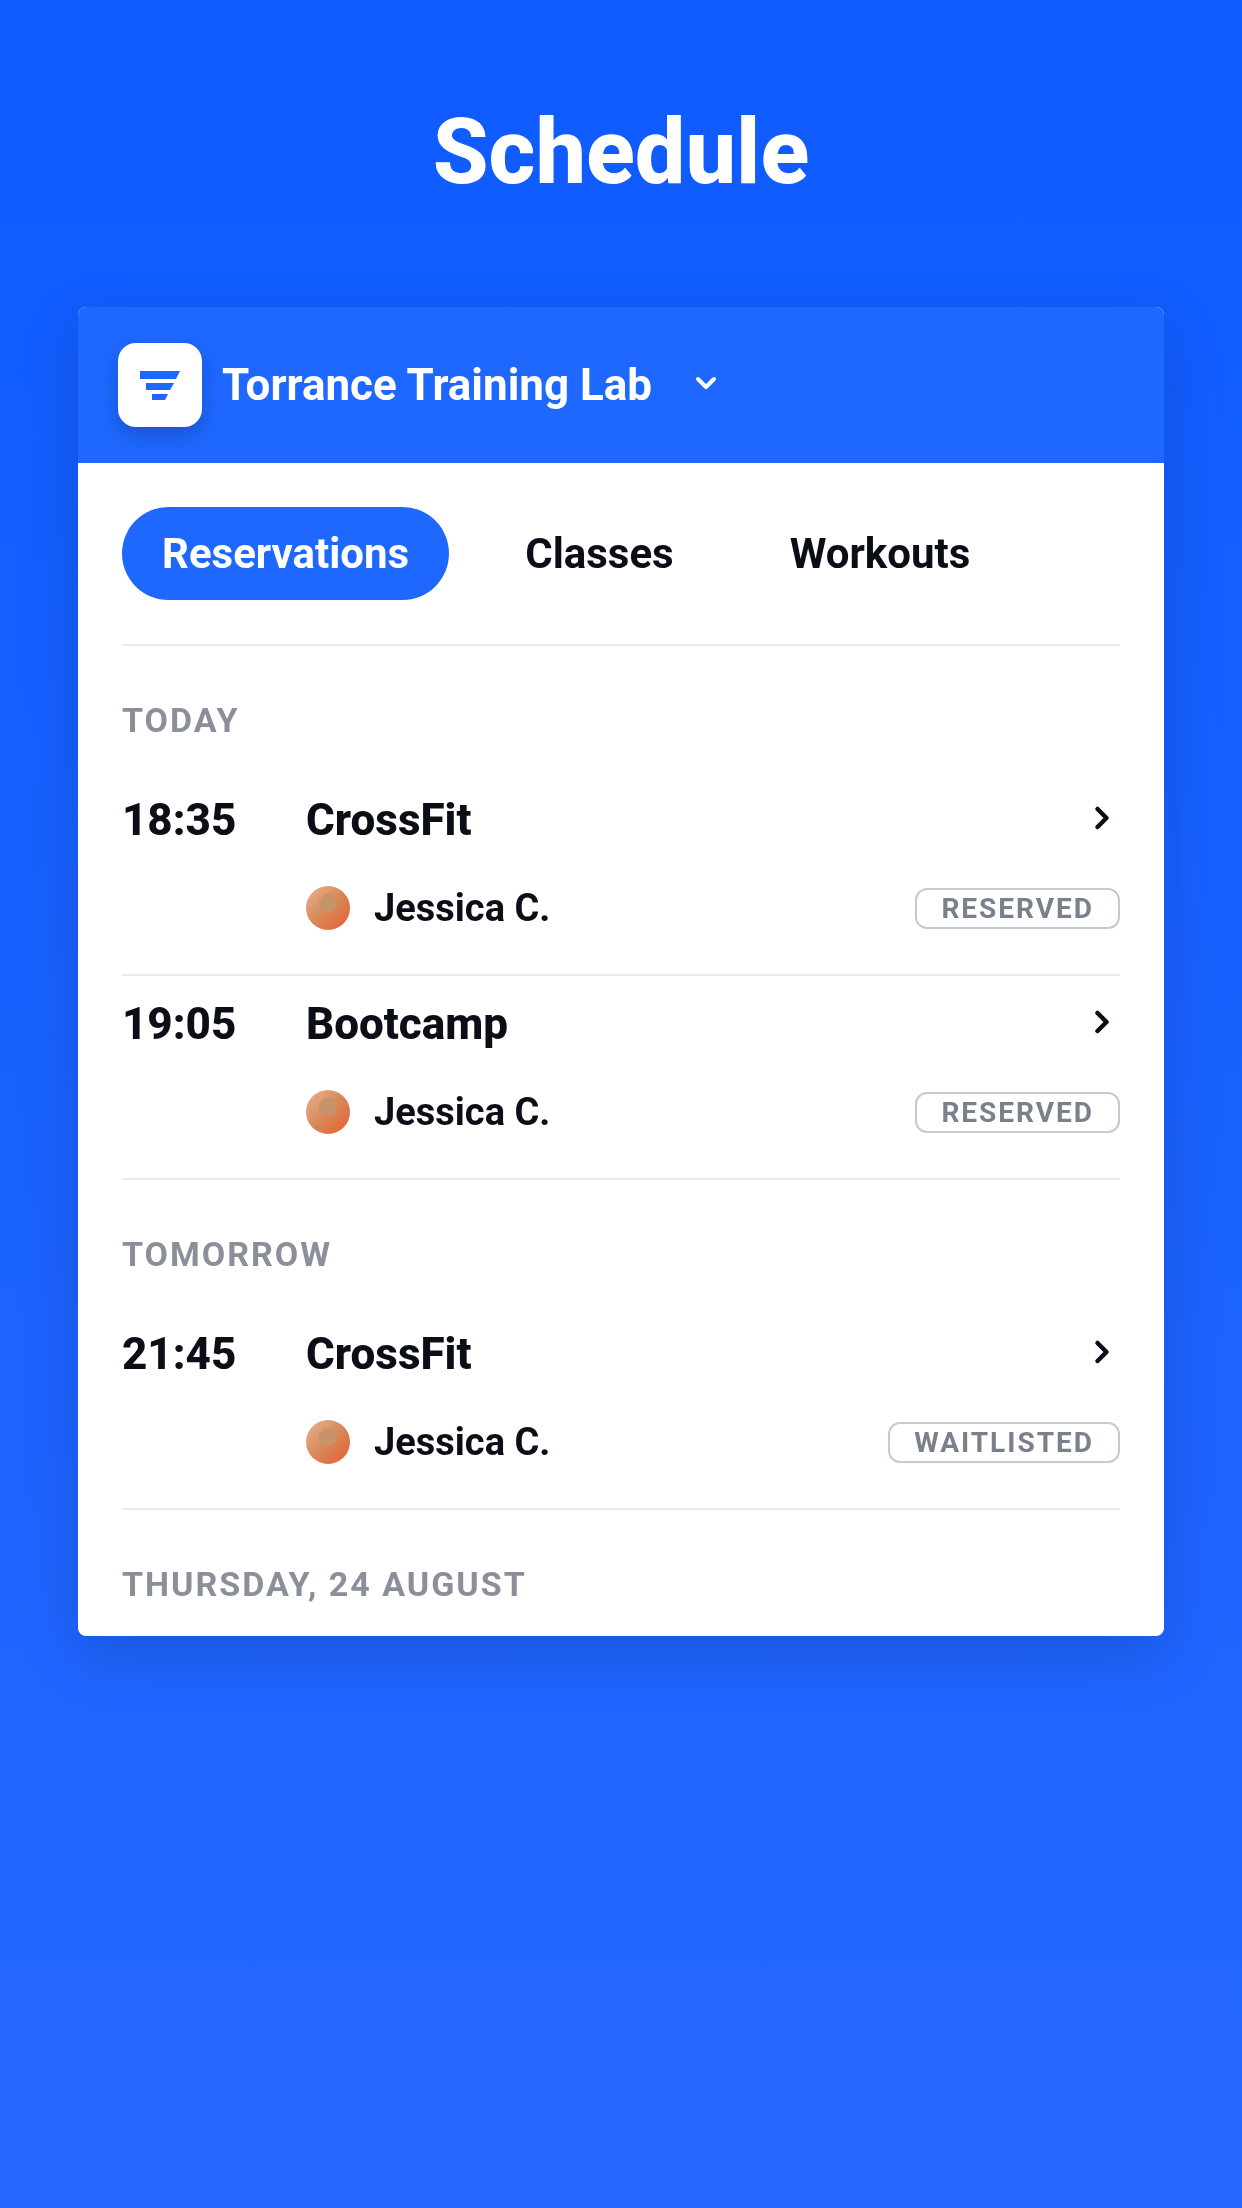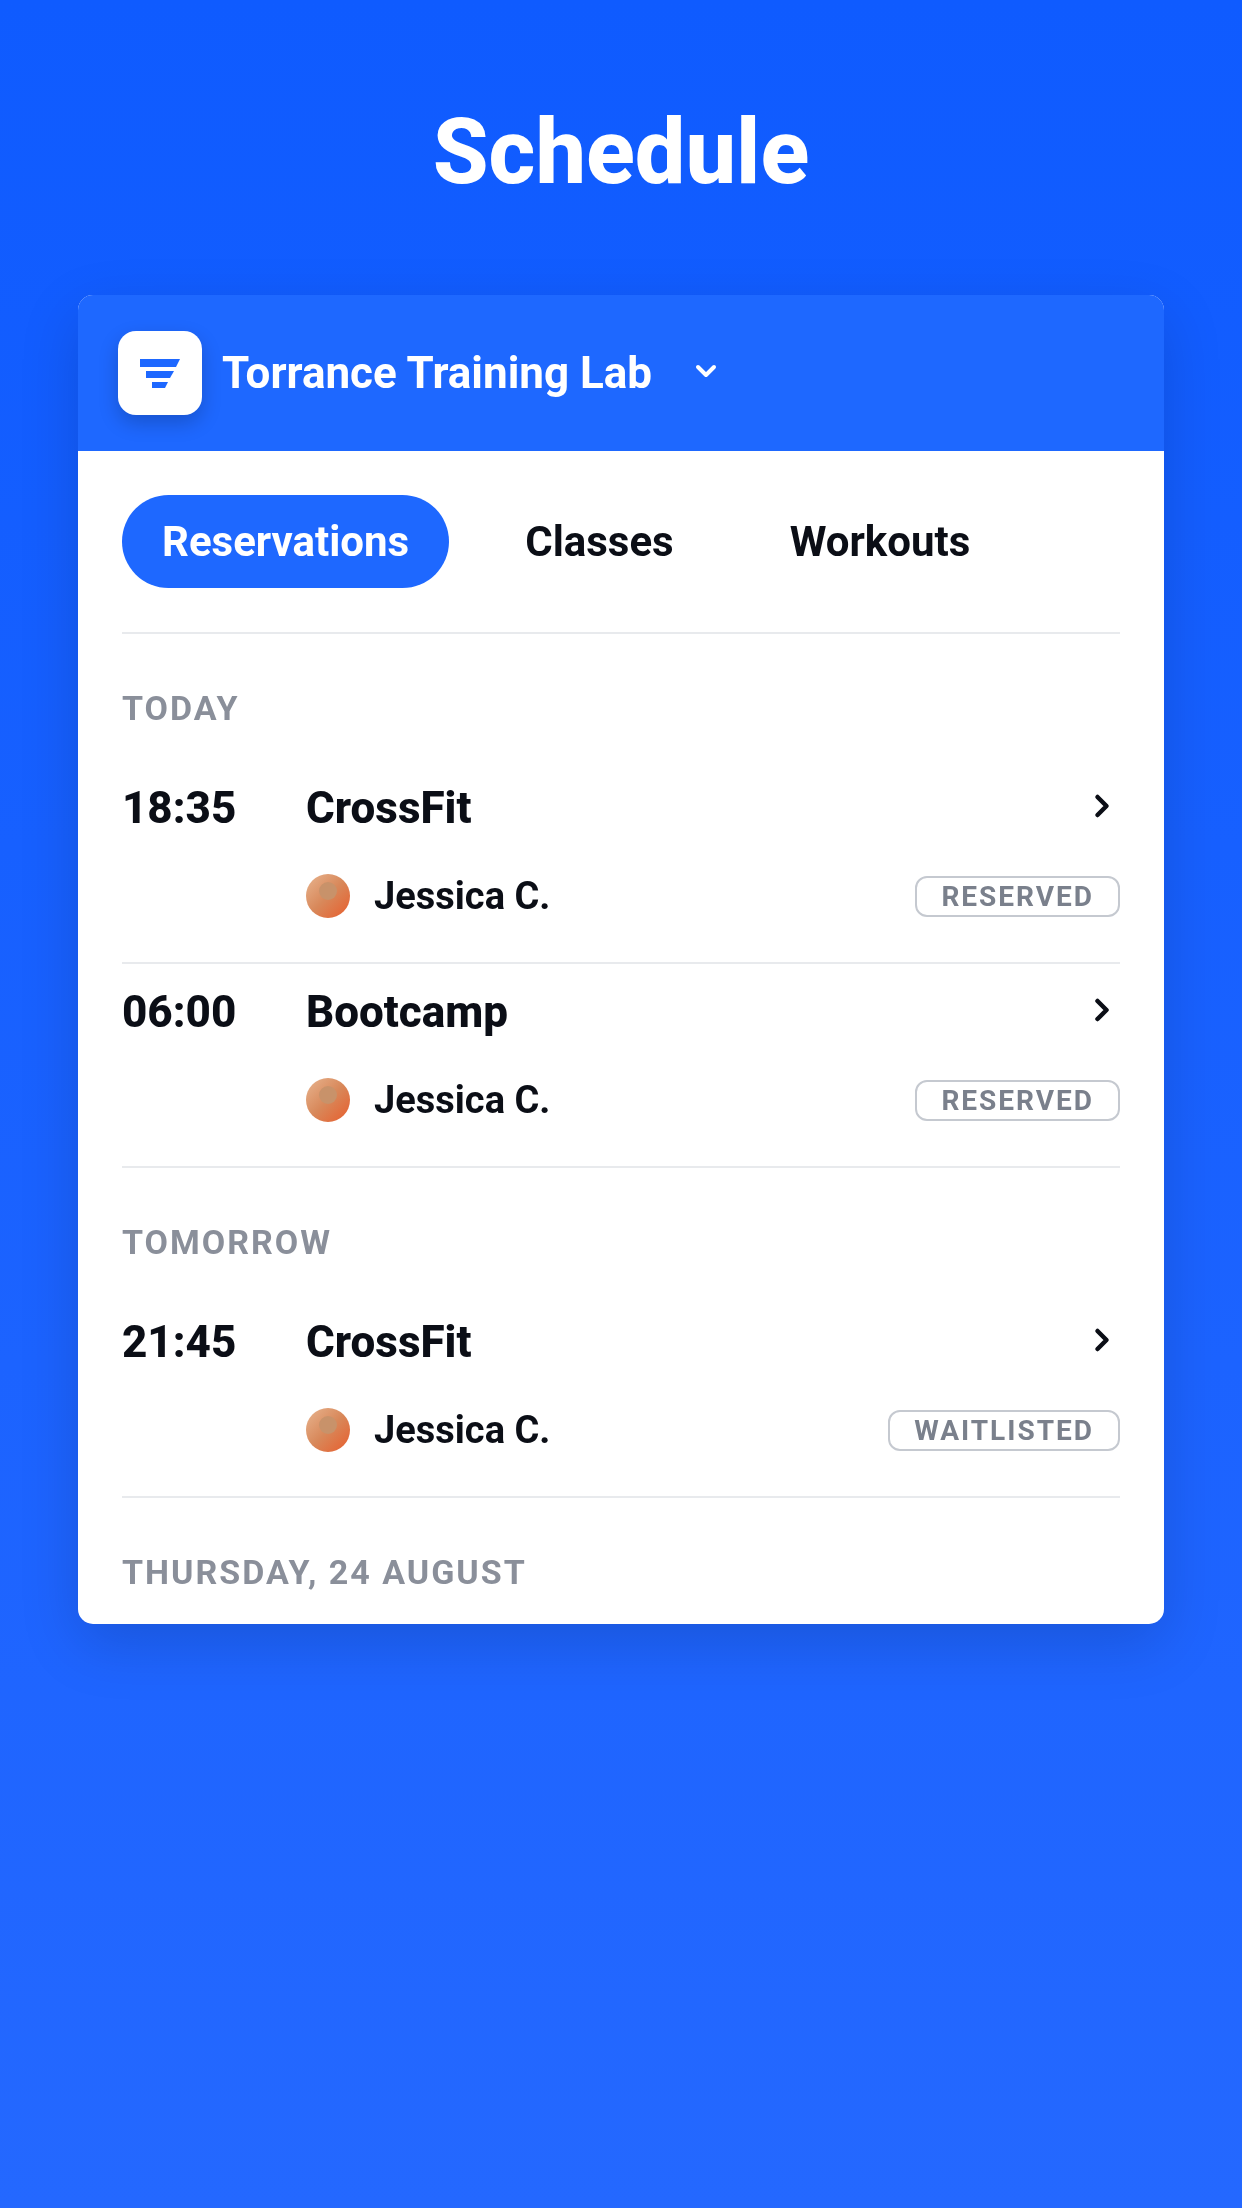--- a/index.html
+++ b/index.html
@@ -16,23 +16,23 @@
     }
     .page-title {
       text-align: center;
       color: #fff;
       font-size: 90px;
       font-weight: 800;
       padding-top: 100px;
       padding-bottom: 90px;
     }
     .card {
-      margin: 0 78px;
+      margin: 12px 78px;
       background: #fff;
-      border-radius: 15px;
+      border-radius: 8px;
       overflow: hidden;
       box-shadow: 0 20px 60px rgba(0,0,0,0.15);
     }
     .card-header {
       background: #1E68FF;
       padding: 36px 40px;
       display: flex;
       align-items: center;
       gap: 20px;
     }
@@ -211,21 +211,21 @@
       <div class="avatar"></div>
       <div class="instructor-name">Jessica C.</div>
       <div class="status-badge">RESERVED</div>
     </div>
   </div>
 
   <div class="item-divider"></div>
 
   <div class="class-item">
     <div class="class-row">
-      <div class="class-time">06:00</div>
+      <div class="class-time">19:05</div>
       <div class="class-name">Bootcamp</div>
       <div class="chevron-right">
         <svg viewBox="0 0 24 24" fill="none" stroke="#0B0E16" stroke-width="3" stroke-linecap="round" stroke-linejoin="round">
           <polyline points="9 18 15 12 9 6"></polyline>
         </svg>
       </div>
     </div>
     <div class="instructor-row">
       <div class="avatar"></div>
       <div class="instructor-name">Jessica C.</div>

